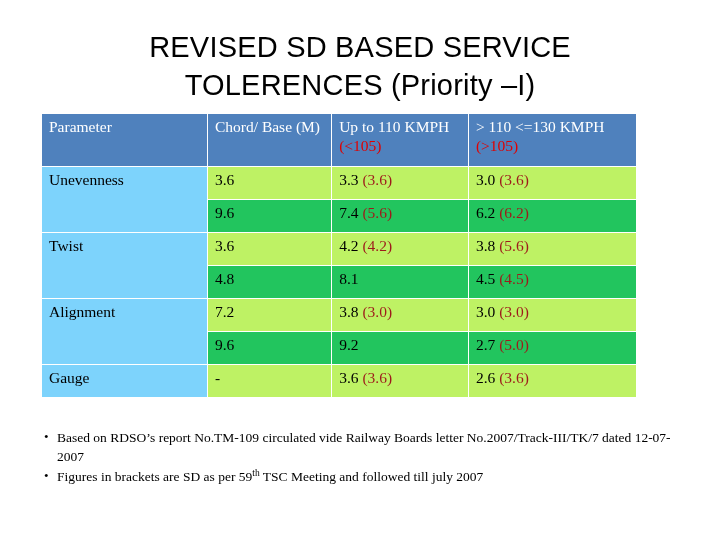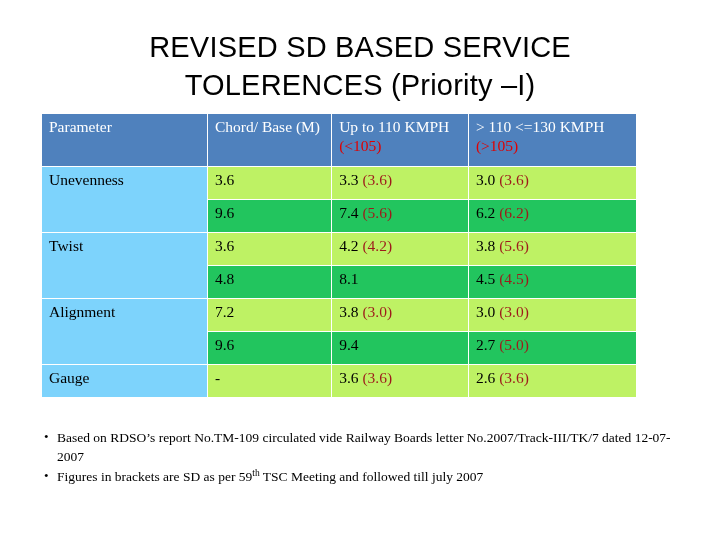--- a/index.html
+++ b/index.html
@@ -220,21 +220,21 @@
       <td class="cell-light cell-val">
         <span>3.0</span>
         <span class="val-red">(3.0)</span>
       </td>
     </tr>
     <tr>
       <td class="cell-dark cell-val">
         <span>9.6</span>
       </td>
       <td class="cell-dark cell-val">
-        <span>9.4</span>
+        <span>9.2</span>
         <span class="val-red"></span>
       </td>
       <td class="cell-dark cell-val">
         <span>2.7</span>
         <span class="val-red">(5.0)</span>
       </td>
     </tr>
 
     <tr>
       <td class="cell-param">

